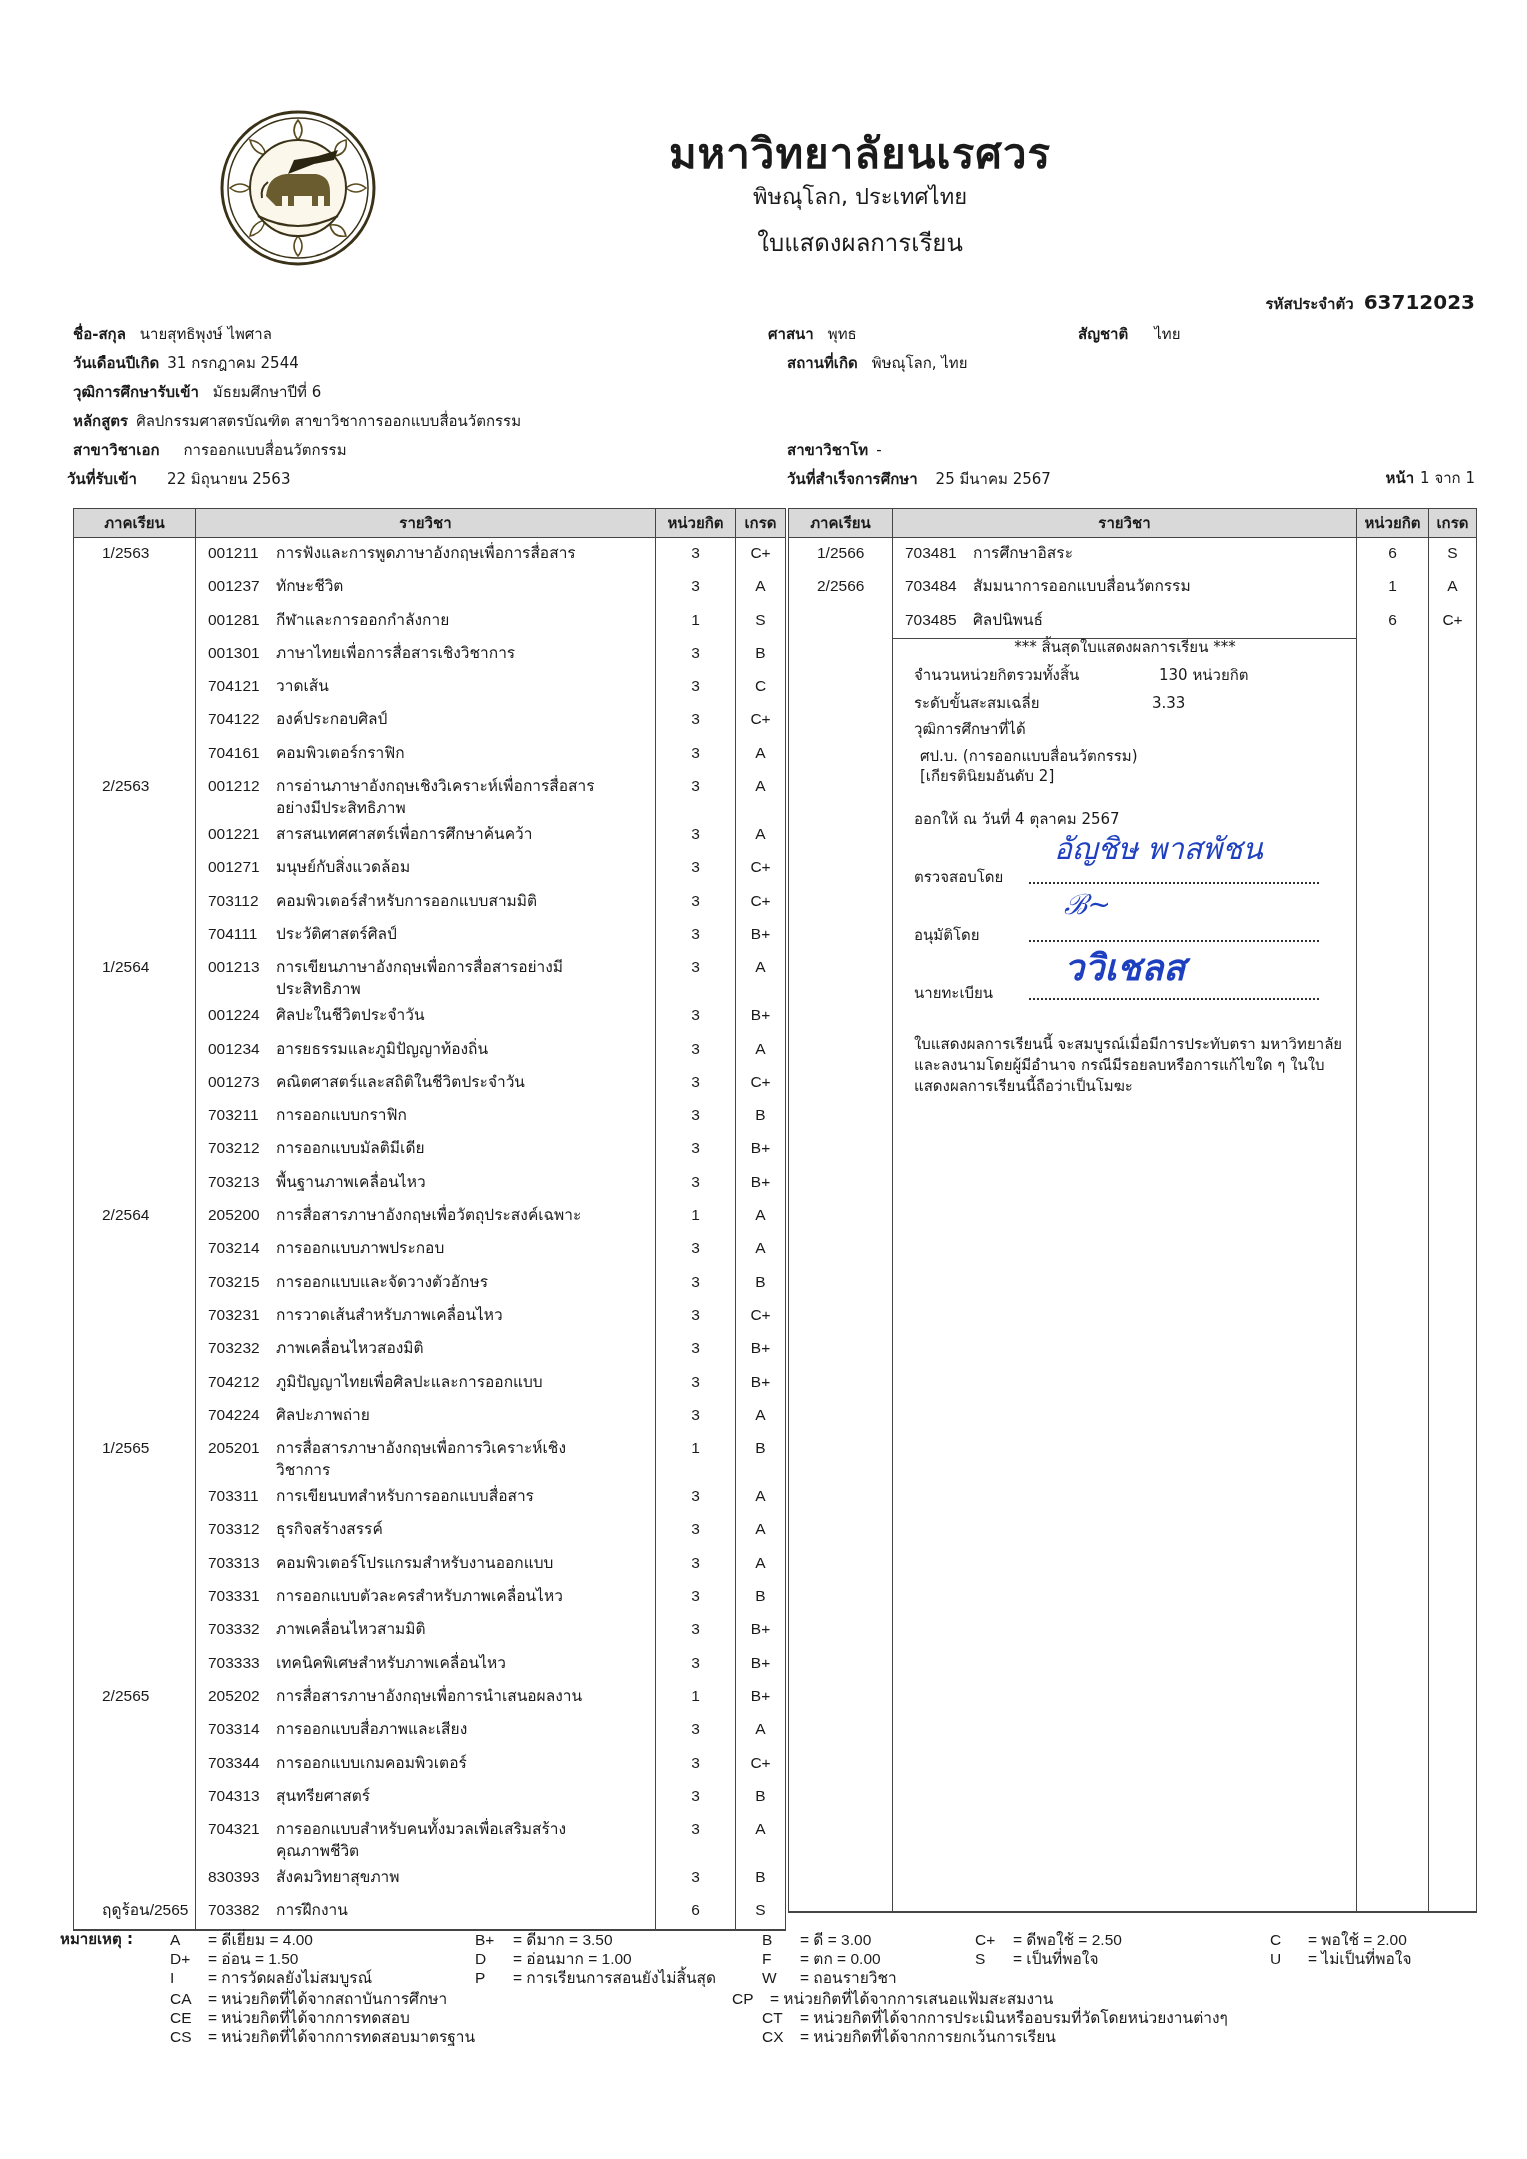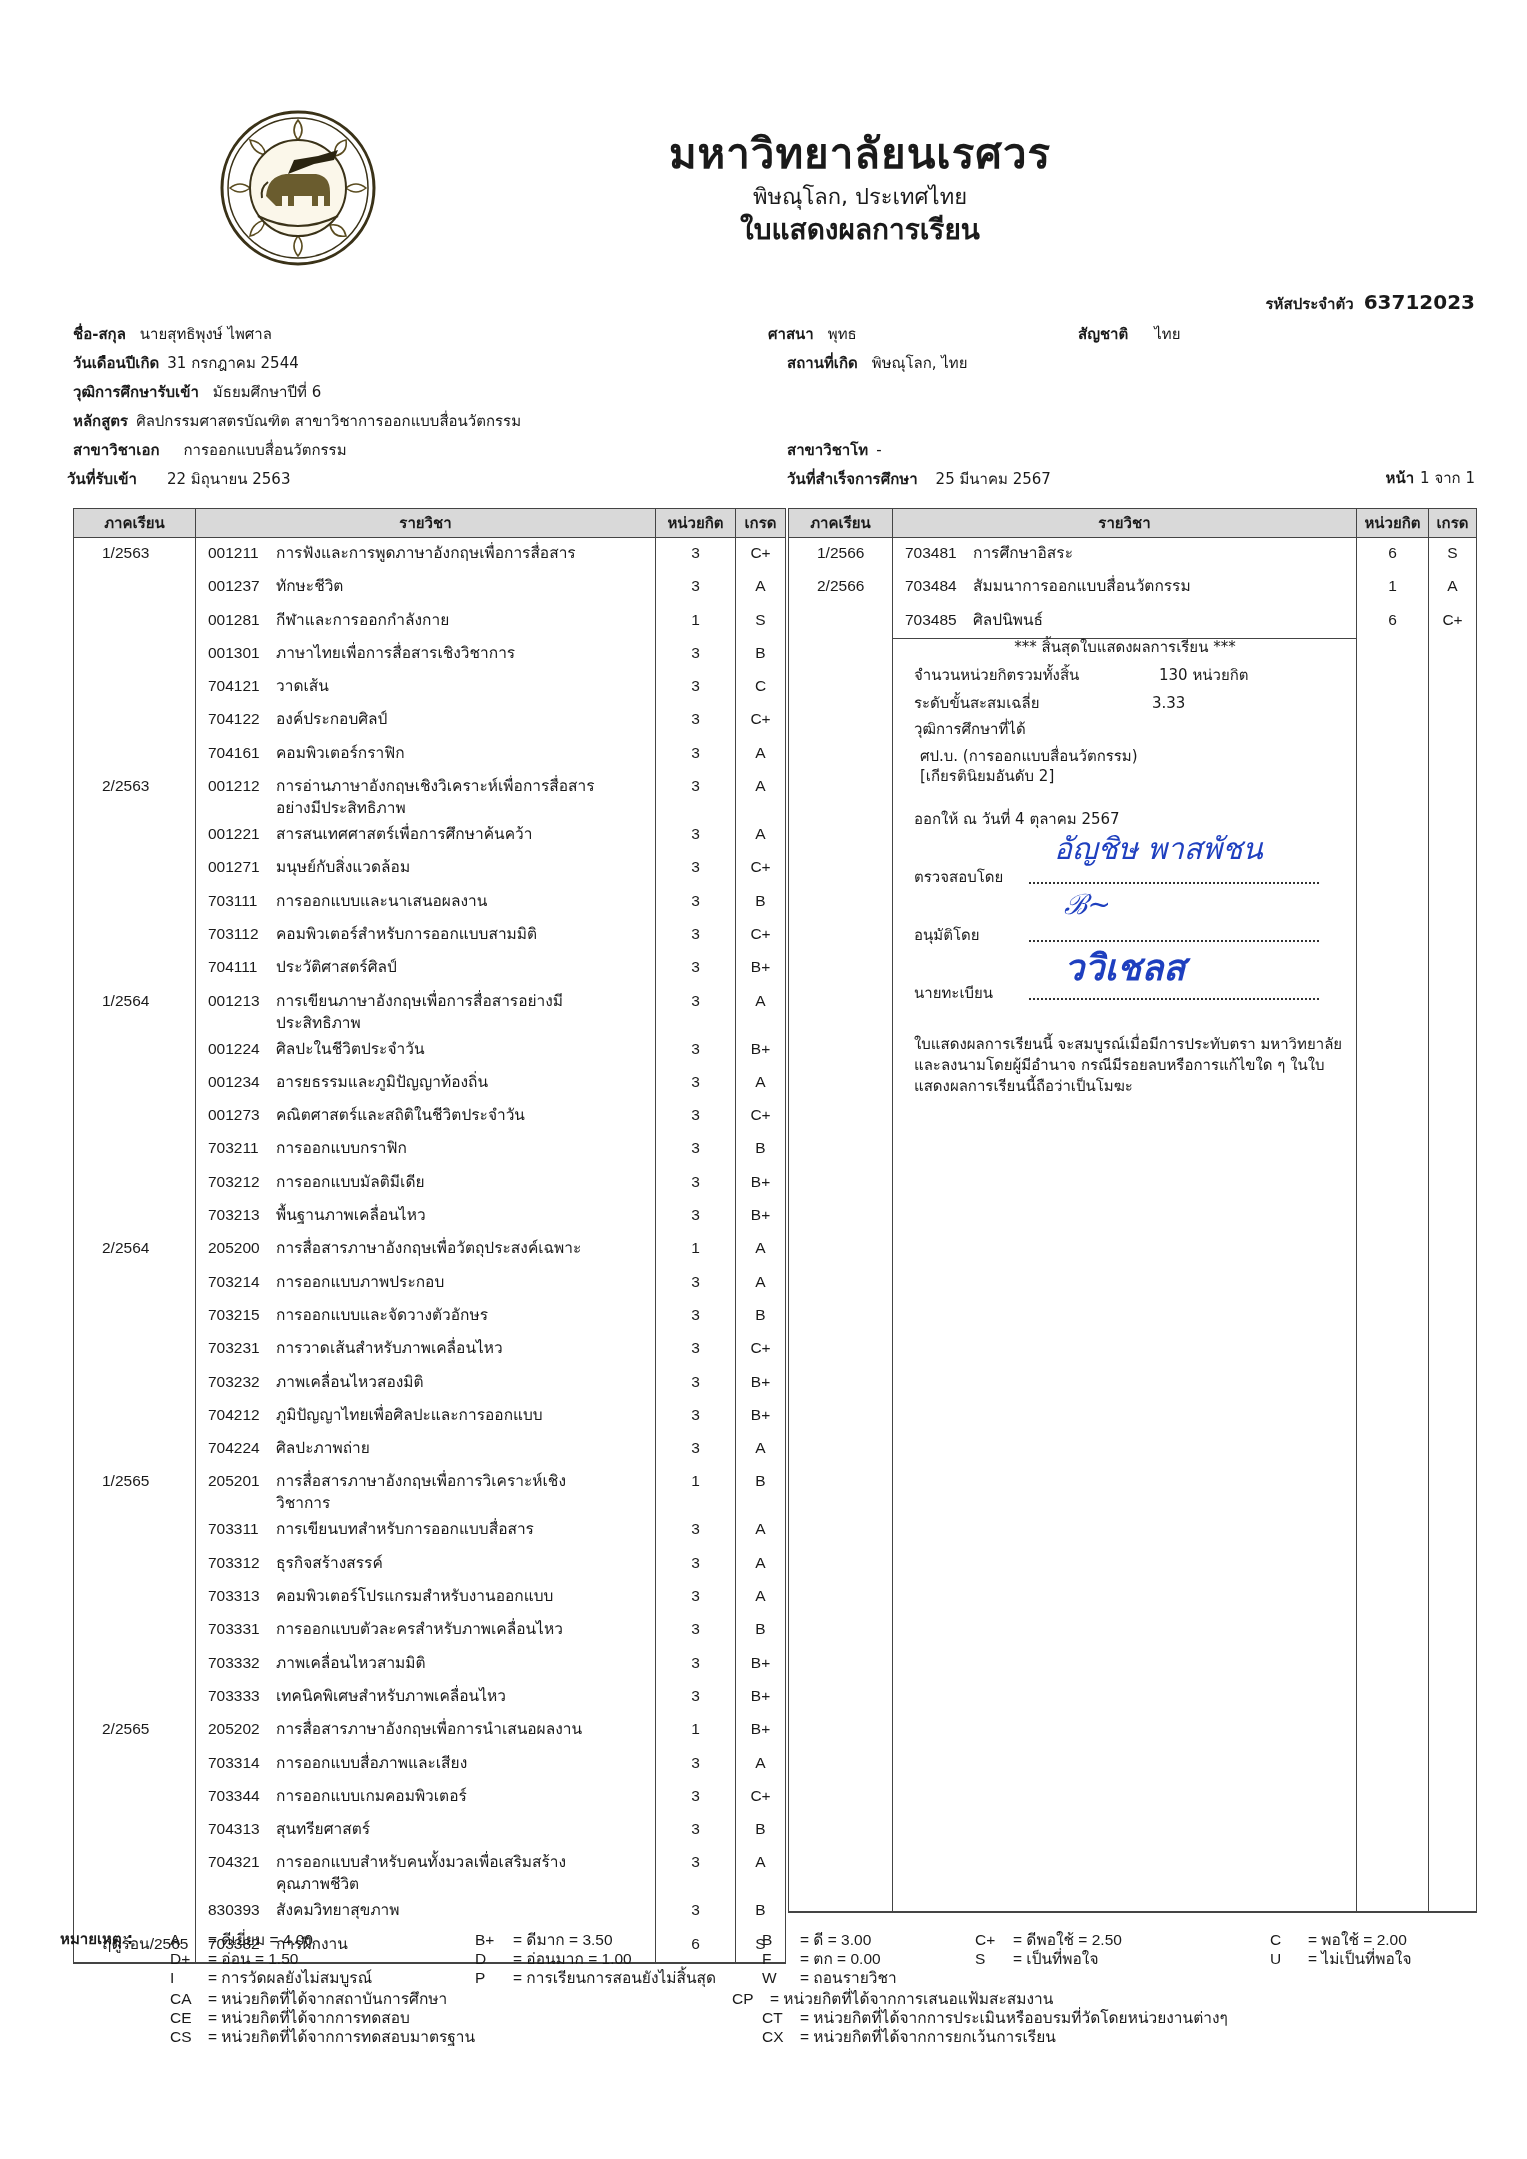--- a/index.html
+++ b/index.html
@@ -2,21 +2,21 @@
 <html><head>
 <meta charset="utf-8">
 <style>
   html, body { margin:0; padding:0; background:#ffffff; }
   body { width:1527px; height:2159px; position:relative; overflow:hidden;
          font-family:"DejaVu Sans", sans-serif; color:#1a1a1a; }
   .seal { position:absolute; left:218px; top:108px; width:160px; height:160px; }
   .title-block { position:absolute; left:560px; top:128px; width:600px; text-align:center; }
   .uni-name { font-size:42px; font-weight:bold; letter-spacing:1px; line-height:52px; }
   .uni-loc { font-size:22px; line-height:30px; margin-top:2px; }
-  .doc-title { font-size:28px; font-weight:bold; line-height:32px; margin-top:2px; }
+  .doc-title { font-size:24px; font-weight:normal; line-height:32px; margin-top:15px; }
 
   .field { position:absolute; font-size:15px; white-space:nowrap; line-height:20px; }
   .field .lbl { font-weight:bold; margin-right:14px; }
   .stuid { position:absolute; right:52px; top:290px; font-size:15px; font-weight:bold; }
   .stuid .num { font-size:20px; margin-left:10px; }
   .pageinfo { position:absolute; right:52px; top:466px; font-size:15px; }
   .pageinfo .lbl { font-weight:bold; margin-right:6px; }
 
   table.tx { position:absolute; top:508px; border-collapse:collapse; font-family:"Liberation Sans", sans-serif; font-size:15.5px; }
   table.tx th { background:#d9d9d9; font-family:"DejaVu Sans", sans-serif; font-weight:bold; font-size:15px; height:28px;
@@ -235,31 +235,20 @@
       <tr>
         <td class="sem"></td>
         <td>
           <div style="display:flex">
             <span class="code-txt" style="width:68px;padding-left:12px;flex:none">001271</span>
             <span style="white-space:pre-line">มนุษย์กับสิ่งแวดล้อม</span>
           </div>
         </td>
         <td class="cr">3</td>
         <td class="gr">C+</td>
-      </tr>
-      <tr>
-        <td class="sem"></td>
-        <td>
-          <div style="display:flex">
-            <span class="code-txt" style="width:68px;padding-left:12px;flex:none">703111</span>
-            <span style="white-space:pre-line">การออกแบบและนาเสนอผลงาน</span>
-          </div>
-        </td>
-        <td class="cr">3</td>
-        <td class="gr">B</td>
       </tr>
       <tr>
         <td class="sem"></td>
         <td>
           <div style="display:flex">
             <span class="code-txt" style="width:68px;padding-left:12px;flex:none">703112</span>
             <span style="white-space:pre-line">คอมพิวเตอร์สำหรับการออกแบบสามมิติ</span>
           </div>
         </td>
         <td class="cr">3</td>

